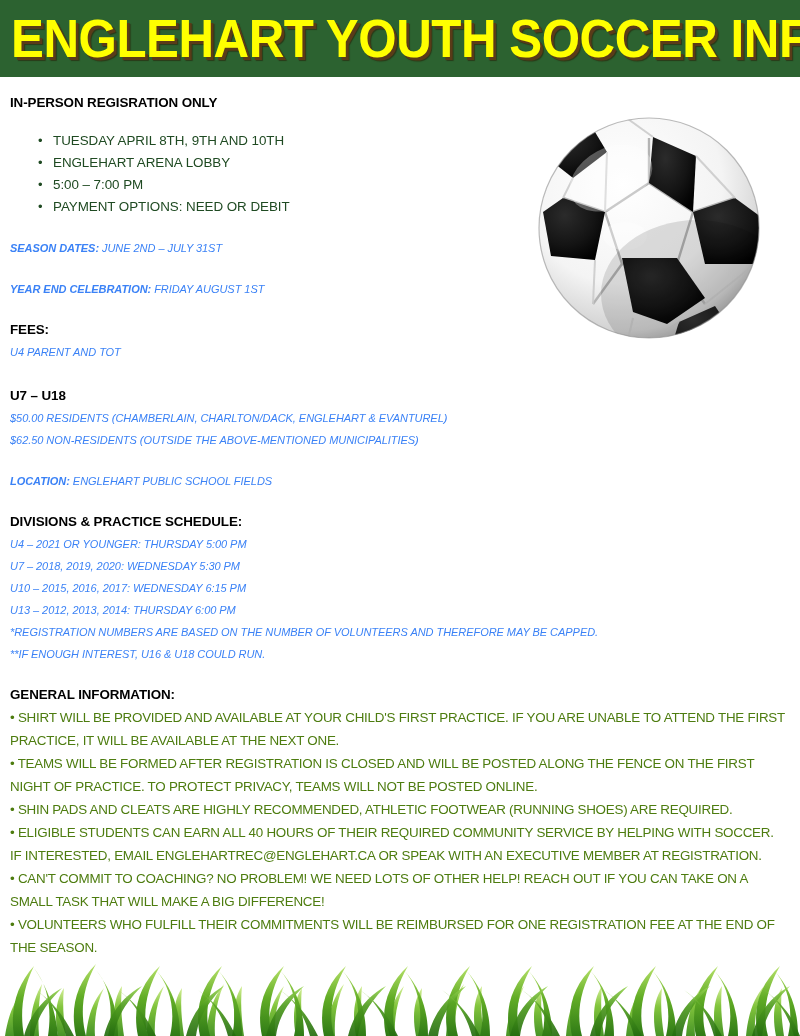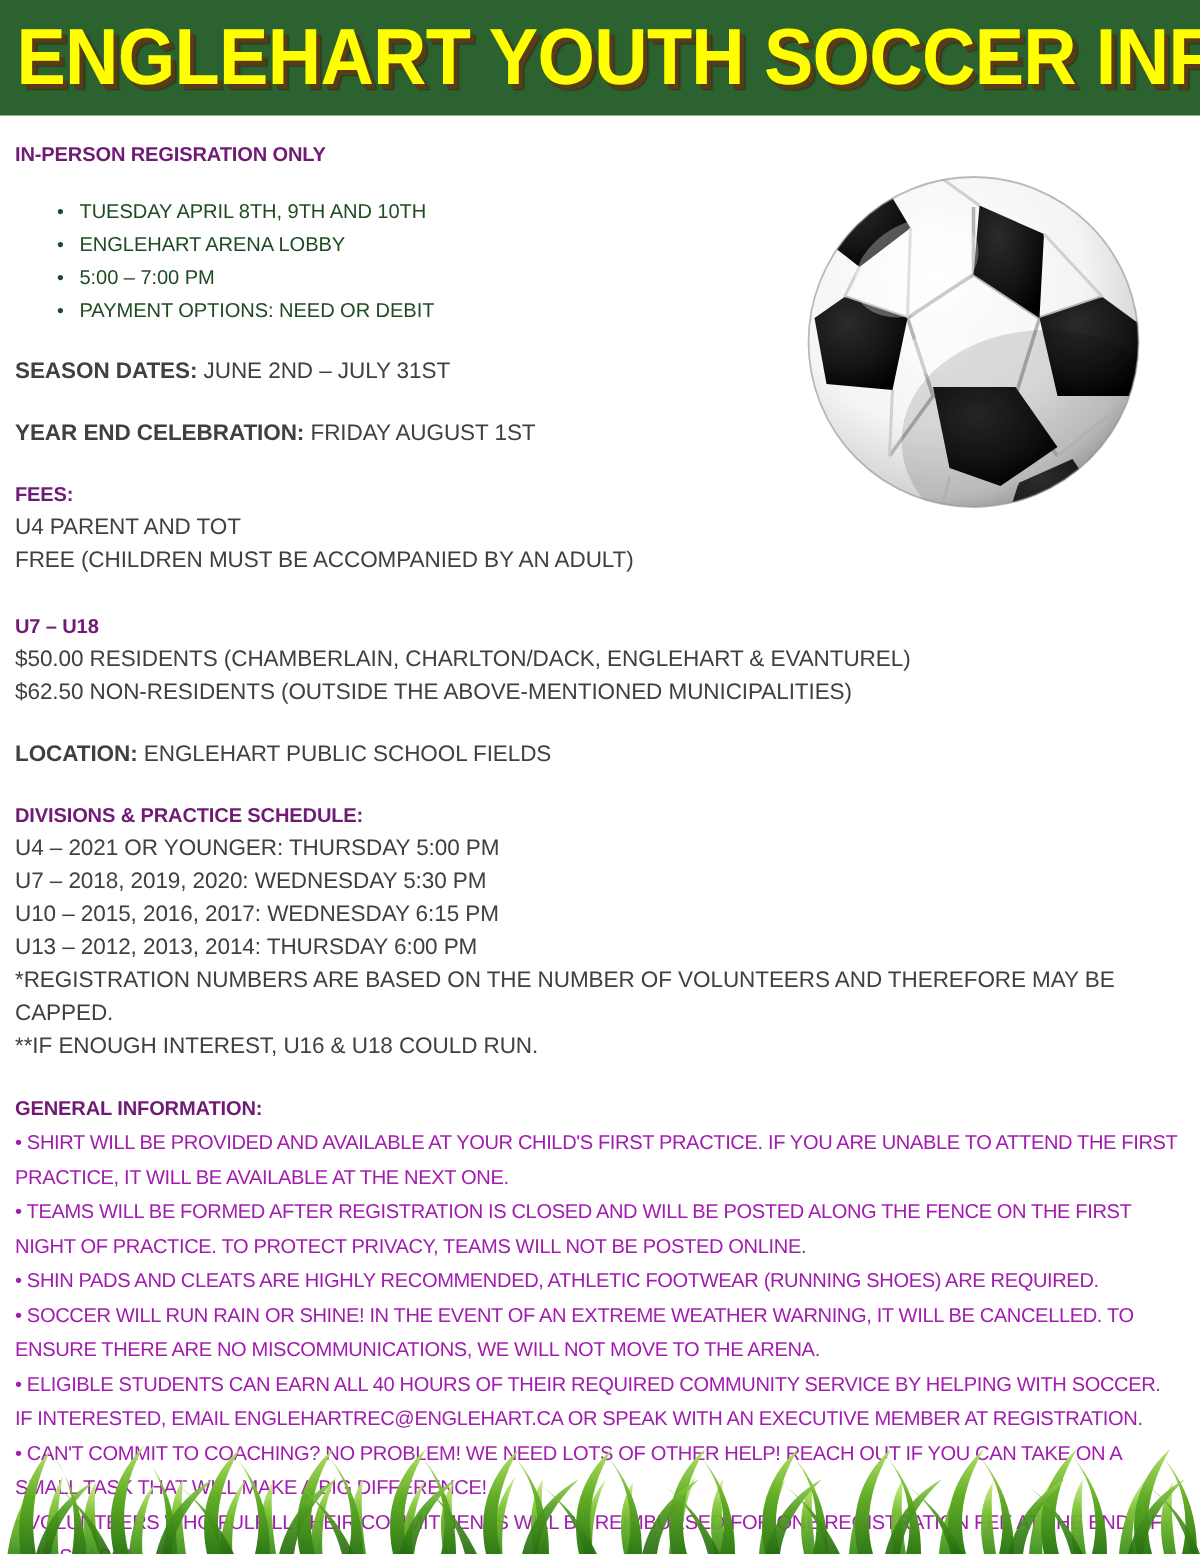--- a/index.html
+++ b/index.html
@@ -65,28 +65,29 @@
     font-size: 13.4px;
     line-height: 22px;
   }
   .sec { margin-bottom: 19px; }
   .sec:last-child { margin-bottom: 0; }
 
   .hdr {
     font-weight: bold;
     font-size: 13.4px;
     line-height: 22px;
-    color: #701a75;
+    color: #000000;
     letter-spacing: -0.1px;
   }
   .line {
-    font-size: 15px;
+    font-size: 11px;
     line-height: 22px;
-    color: #404040;
+    color: #3b82f6;
     letter-spacing: -0.05px;
+    font-style: italic;
   }
   .line b, .hdr b { font-weight: bold; }
 
   ul.bullets {
     list-style: none;
     margin: 16px;
     padding: 0;
   }
   ul.bullets li {
     position: relative;
@@ -101,21 +102,21 @@
     left: 12px;
     top: -0.5px;
     font-size: 13px;
   }
   .w-wide   { width: 778px; }
 
   .genline {
     font-size: 13.4px;
     line-height: 23px;
     letter-spacing: -0.25px;
-    color: #a21caf;
+    color: #4d7c0f;
   }
   .gensec .genline { margin: 0; }
 
   
   .grass {
     position: absolute;
     left: 0;
     bottom: 0;
     width: 800px;
     height: 72px;
@@ -216,21 +217,20 @@
     <div class="sec">
       <div class="line">
         <b>YEAR END CELEBRATION:</b>
         <span>FRIDAY AUGUST 1ST</span>
       </div>
     </div>
 
     <div class="sec">
       <div class="hdr">FEES:</div>
       <div class="line">U4 PARENT AND TOT</div>
-      <div class="line">FREE (CHILDREN MUST BE ACCOMPANIED BY AN ADULT)</div>
       <div class="line" style="height:22px;">&nbsp;</div>
       <div class="hdr">U7 – U18</div>
       <div class="line">$50.00 RESIDENTS (CHAMBERLAIN, CHARLTON/DACK, ENGLEHART &amp; EVANTUREL)</div>
       <div class="line">$62.50 NON-RESIDENTS (OUTSIDE THE ABOVE-MENTIONED MUNICIPALITIES)</div>
     </div>
 
     <div class="sec">
       <div class="line">
         <b>LOCATION:</b>
         <span>ENGLEHART PUBLIC SCHOOL FIELDS</span>
@@ -245,21 +245,20 @@
       <div class="line">U13 – 2012, 2013, 2014: THURSDAY 6:00 PM</div>
       <div class="line w-wide">*REGISTRATION NUMBERS ARE BASED ON THE NUMBER OF VOLUNTEERS AND THEREFORE MAY BE CAPPED.</div>
       <div class="line w-wide">**IF ENOUGH INTEREST, U16 &amp; U18 COULD RUN.</div>
     </div>
 
     <div class="sec gensec">
       <div class="hdr">GENERAL INFORMATION:</div>
       <p class="genline w-wide">• SHIRT WILL BE PROVIDED AND AVAILABLE AT YOUR CHILD'S FIRST PRACTICE. IF YOU ARE UNABLE TO ATTEND THE FIRST PRACTICE, IT WILL BE AVAILABLE AT THE NEXT ONE.</p>
       <p class="genline w-wide">• TEAMS WILL BE FORMED AFTER REGISTRATION IS CLOSED AND WILL BE POSTED ALONG THE FENCE ON THE FIRST NIGHT OF PRACTICE. TO PROTECT PRIVACY, TEAMS WILL NOT BE POSTED ONLINE.</p>
       <p class="genline w-wide">• SHIN PADS AND CLEATS ARE HIGHLY RECOMMENDED, ATHLETIC FOOTWEAR (RUNNING SHOES) ARE REQUIRED.</p>
-      <p class="genline w-wide">• SOCCER WILL RUN RAIN OR SHINE! IN THE EVENT OF AN EXTREME WEATHER WARNING, IT WILL BE CANCELLED. TO ENSURE THERE ARE NO MISCOMMUNICATIONS, WE WILL NOT MOVE TO THE ARENA.</p>
       <p class="genline w-wide">• ELIGIBLE STUDENTS CAN EARN ALL 40 HOURS OF THEIR REQUIRED COMMUNITY SERVICE BY HELPING WITH SOCCER. IF INTERESTED, EMAIL ENGLEHARTREC@ENGLEHART.CA OR SPEAK WITH AN EXECUTIVE MEMBER AT REGISTRATION.</p>
       <p class="genline w-wide">• CAN'T COMMIT TO COACHING? NO PROBLEM! WE NEED LOTS OF OTHER HELP! REACH OUT IF YOU CAN TAKE ON A SMALL TASK THAT WILL MAKE A BIG DIFFERENCE!</p>
       <p class="genline w-wide">• VOLUNTEERS WHO FULFILL THEIR COMMITMENTS WILL BE REIMBURSED FOR ONE REGISTRATION FEE AT THE END OF THE SEASON.</p>
     </div>
 
   </div>
 
   <div class="grass">
     <svg viewBox="0 0 800 72" xmlns="http://www.w3.org/2000/svg" preserveAspectRatio="none" aria-hidden="true">
       <defs>

